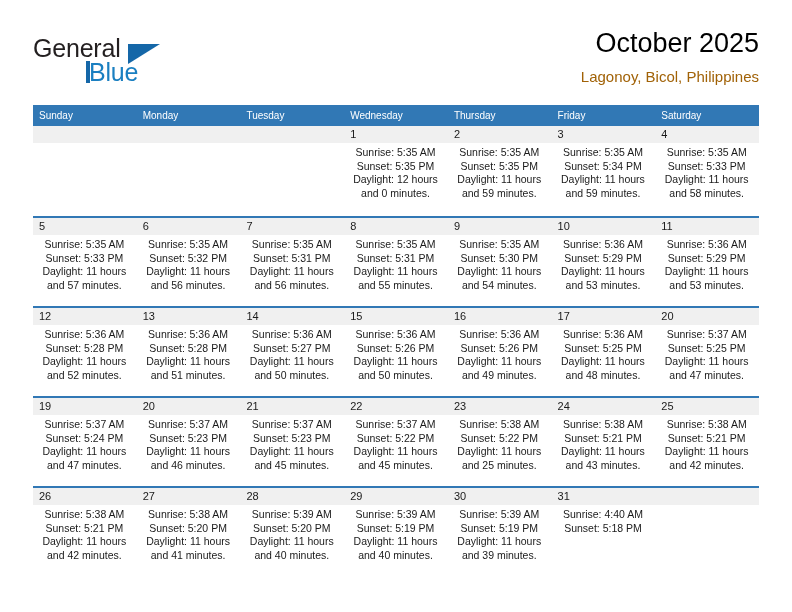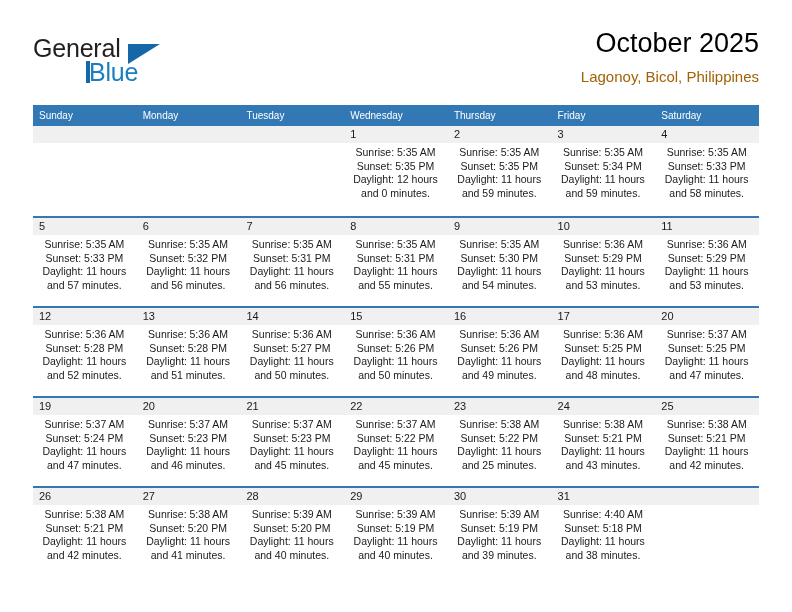--- a/index.html
+++ b/index.html
@@ -444,21 +444,20 @@
               <div>Sunrise: 5:39 AM</div>
               <div>Sunset: 5:19 PM</div>
               <div class="daylight">Daylight: 11 hours and 39 minutes.</div>
             </div>
           </div>
           <div class="day-cell">
             <div class="day-head">31</div>
             <div class="day-body">
               <div>Sunrise: 4:40 AM</div>
               <div>Sunset: 5:18 PM</div>
-              <div class="daylight">Daylight: 11 hours and 38 minutes.</div>
             </div>
           </div>
           <div class="day-cell empty">
             <div class="day-head"></div>
           </div>
         </div>
       </div>
   </div>
 
 </div>

